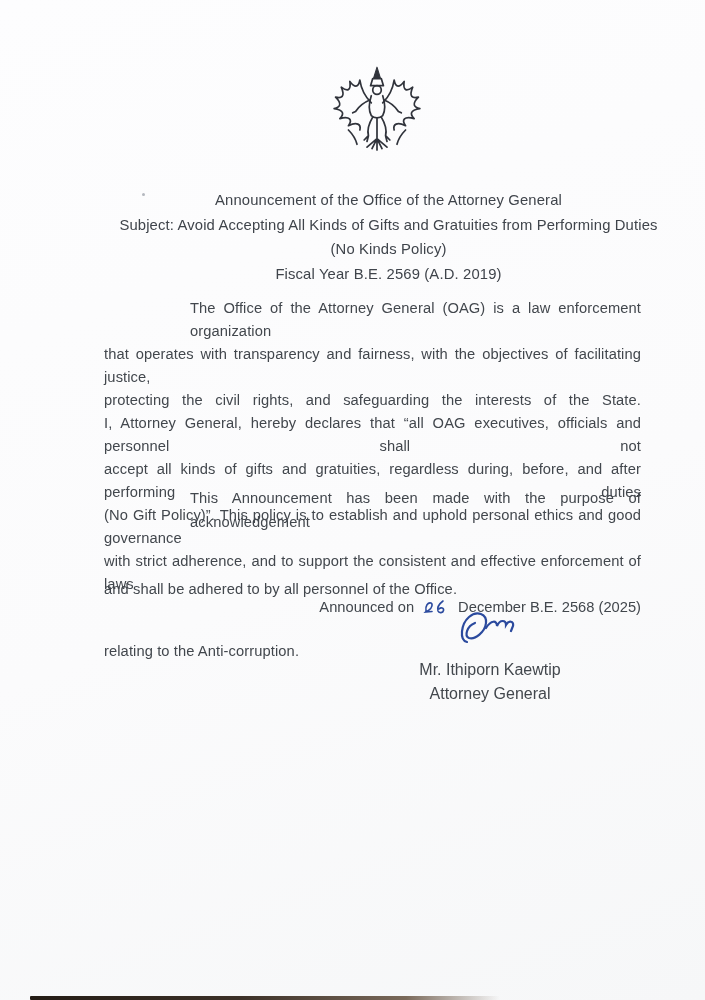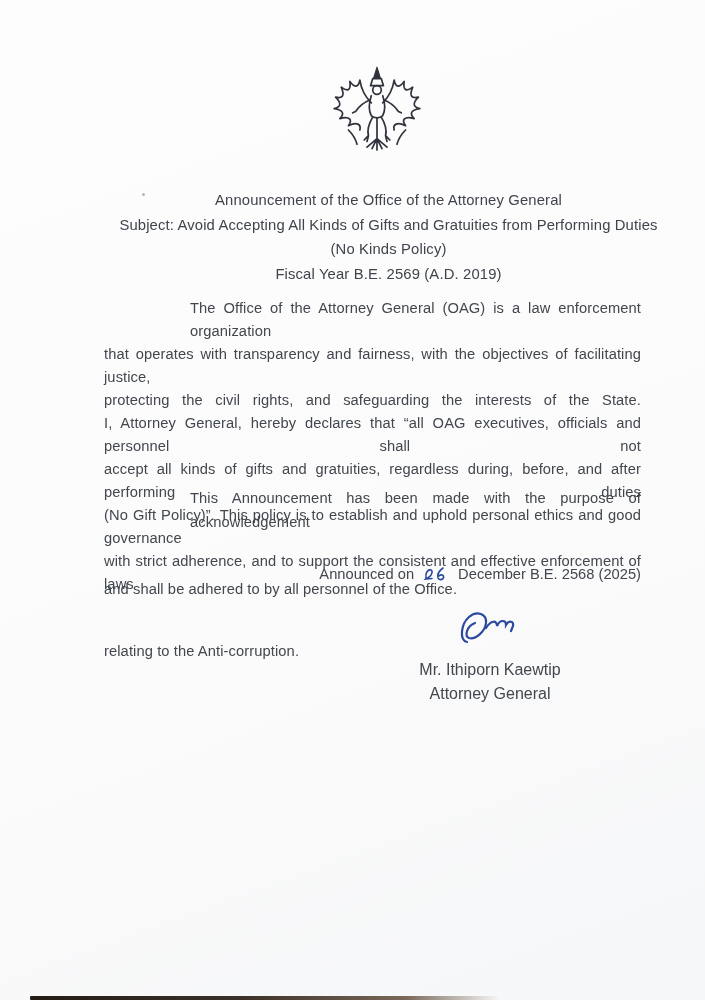--- a/index.html
+++ b/index.html
@@ -22,21 +22,21 @@
   .body-block{
     position:absolute;left:104px;width:537px;
     font-size:14.7px;color:#42474d;letter-spacing:.1px;
   }
   .p1{top:297px;line-height:23px;}
   .p2{top:487px;line-height:23.5px;}
   .line{text-align:justify;text-align-last:justify;white-space:normal;}
   .line.last{text-align-last:left;margin-top:44px;}
   .line.indent{padding-left:86px;}
   .announce-row{
-    position:absolute;top:565px;right:64px;
+    position:absolute;top:598px;right:64px;
     display:flex;align-items:center;gap:9px;
     font-size:14.7px;color:#42474d;
   }
   .hand-date{display:inline-block;width:26px;height:18px;}
   .sig-block{
     position:absolute;left:385px;top:608px;width:210px;
     text-align:center;font-size:16px;color:#42474d;
   }
   .sig-ink{width:74px;height:46px;margin:0 auto;}
   .sig-name{margin-top:4px;line-height:24px;}

